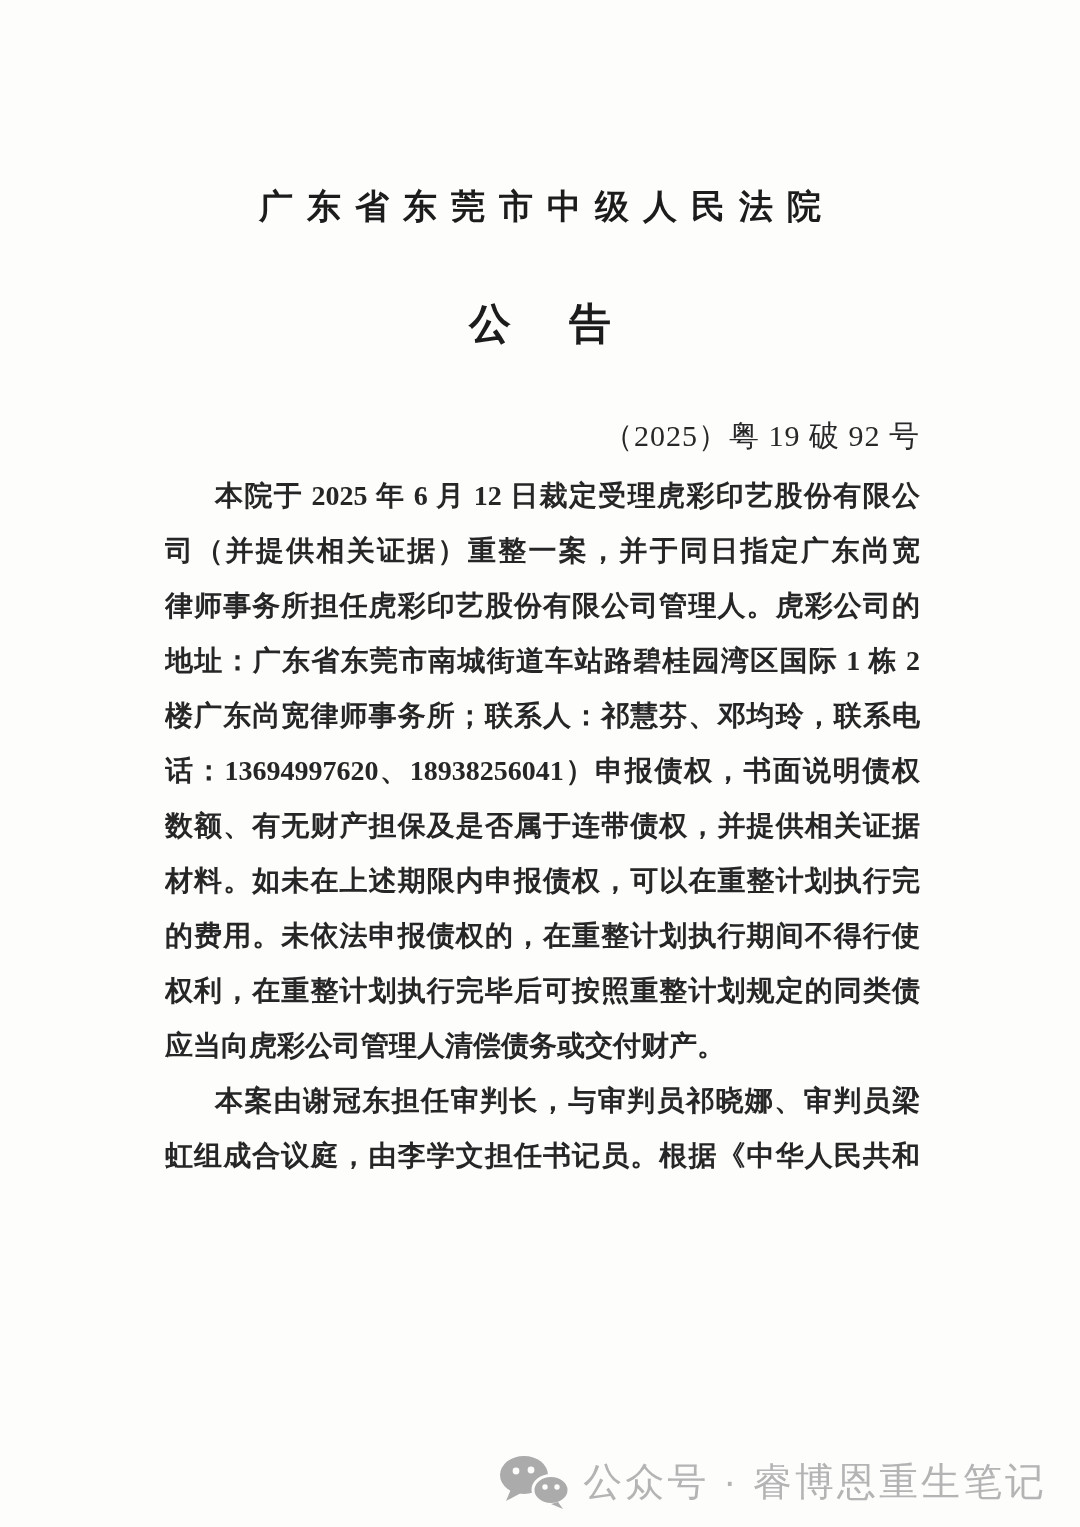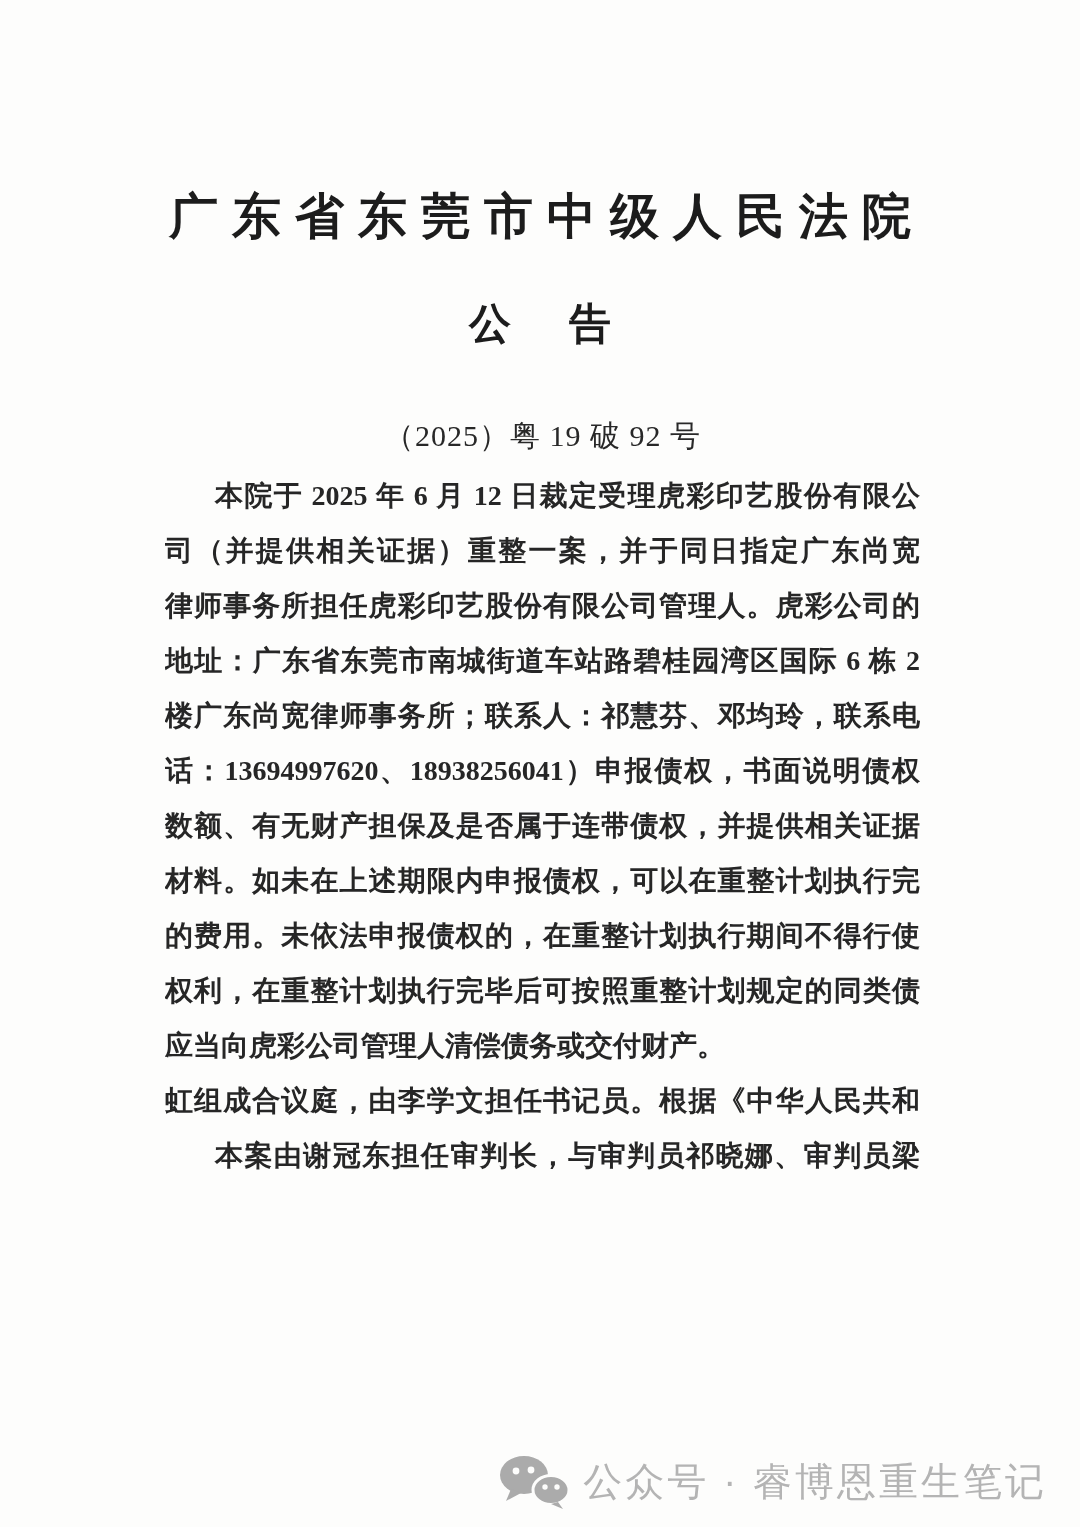--- a/index.html
+++ b/index.html
@@ -13,21 +13,21 @@
     font-family: "Liberation Serif", "DejaVu Serif", serif;
     color: #242424;
   }
   
   .court-name {
     position: absolute;
     top: 184px;
     left: 0;
     width: 100%;
     text-align: center;
-    font-size: 49px;
+    font-size: 34px;
     font-weight: 700;
     letter-spacing: 14px;
     padding-left: 14px;
     box-sizing: border-box;
     color: #1c1c1c;
     white-space: nowrap;
   }
   
   .doc-title {
     position: absolute;
@@ -42,21 +42,21 @@
     box-sizing: border-box;
     color: #1c1c1c;
     white-space: nowrap;
   }
   
   .case-number {
     position: absolute;
     top: 417px;
     left: 165px;
     width: 755px;
-    text-align: center;
+    text-align: right;
     font-size: 30px;
     line-height: 38px;
     color: #282828;
     letter-spacing: 1px;
   }
   
   .body-block {
     position: absolute;
     top: 468px;
     left: 165px;
@@ -100,30 +100,30 @@
   <div class="court-name">广东省东莞市中级人民法院</div>
 
   <div class="doc-title">公告</div>
 
   <div class="case-number">（2025）粤 19 破 92 号</div>
 
   <div class="body-block">
     <div class="line indent">本院于 2025 年 6 月 12 日裁定受理虎彩印艺股份有限公</div>
     <div class="line">司（并提供相关证据）重整一案，并于同日指定广东尚宽</div>
     <div class="line">律师事务所担任虎彩印艺股份有限公司管理人。虎彩公司的</div>
-    <div class="line">地址：广东省东莞市南城街道车站路碧桂园湾区国际 6 栋 2</div>
+    <div class="line">地址：广东省东莞市南城街道车站路碧桂园湾区国际 1 栋 2</div>
     <div class="line">楼广东尚宽律师事务所；联系人：祁慧芬、邓均玲，联系电</div>
     <div class="line">话：13694997620、18938256041）申报债权，书面说明债权</div>
     <div class="line">数额、有无财产担保及是否属于连带债权，并提供相关证据</div>
     <div class="line">材料。如未在上述期限内申报债权，可以在重整计划执行完</div>
     <div class="line">的费用。未依法申报债权的，在重整计划执行期间不得行使</div>
     <div class="line">权利，在重整计划执行完毕后可按照重整计划规定的同类债</div>
     <div class="line no-jl">应当向虎彩公司管理人清偿债务或交付财产。</div>
+    <div class="line indent">本案由谢冠东担任审判长，与审判员祁晓娜、审判员梁</div>
     <div class="line">虹组成合议庭，由李学文担任书记员。根据《中华人民共和</div>
-    <div class="line indent">本案由谢冠东担任审判长，与审判员祁晓娜、审判员梁</div>
   </div>
 
   <div class="footer-mark">
     <span>
       <svg class="wm-icon" width="74" height="54" viewBox="0 0 74 54" xmlns="http://www.w3.org/2000/svg">
 
         <ellipse cx="27" cy="20" rx="24" ry="19" fill="#ababab"></ellipse>
         <path d="M14 34 L9 46 L24 38 Z" fill="#ababab"></path>
         <circle cx="19" cy="16" r="3.4" fill="#fdfdfc"></circle>
         <circle cx="34" cy="15" r="3.4" fill="#fdfdfc"></circle>

